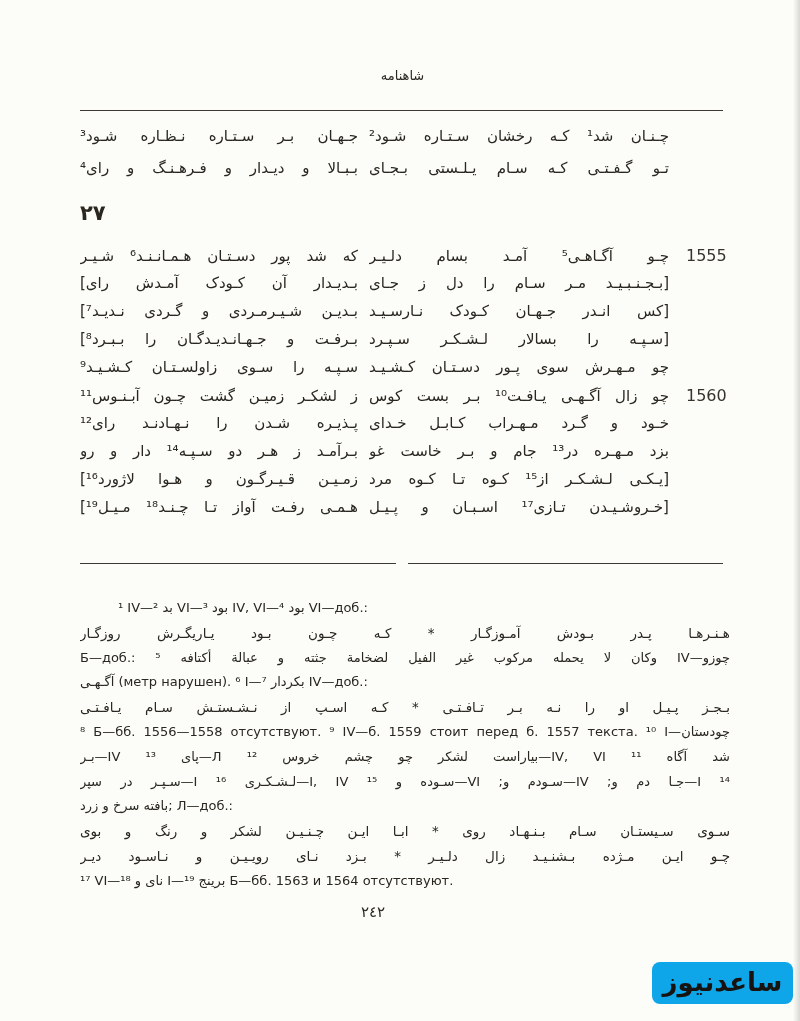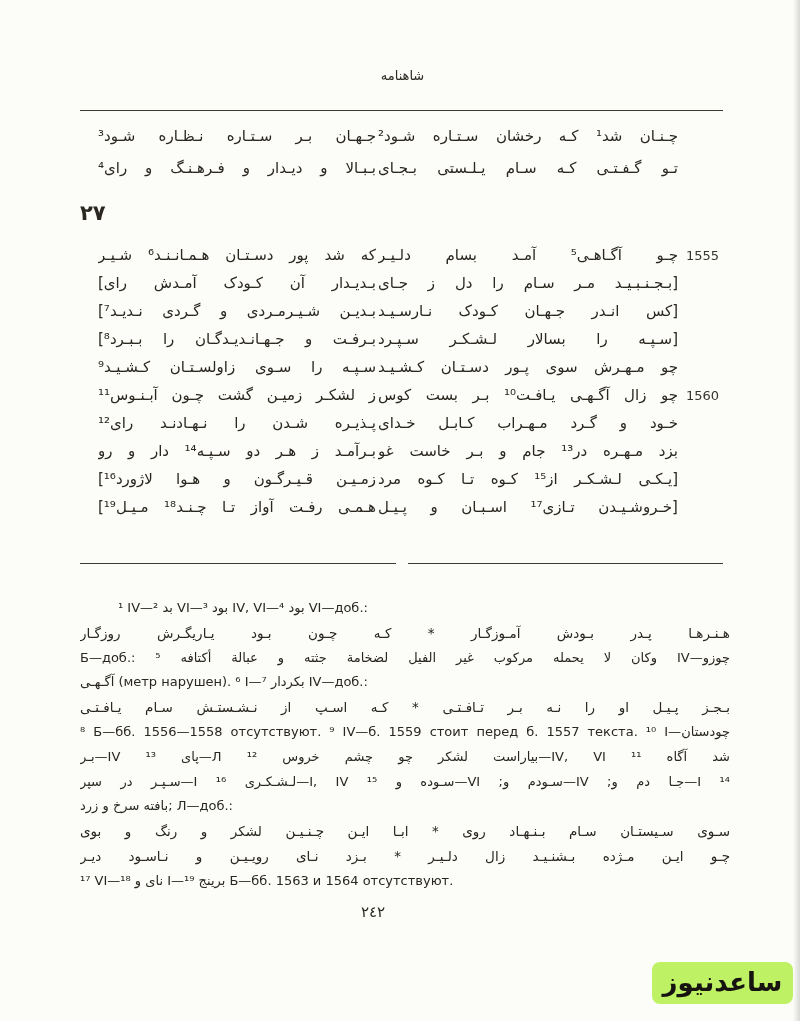--- a/index.html
+++ b/index.html
@@ -26,45 +26,45 @@
     text-align:left; font-size:21px; font-weight:bold;
   }
   .verse-block { position:absolute; top:246px; left:80px; width:650px; }
   .vrow { display:flex; justify-content:space-between; align-items:baseline; height:28px; }
   .intro-block .vrow { height:32px; }
   .hemi {
     font-size:15px; direction:rtl;
     text-align:justify; text-align-last:justify;
     overflow:hidden; white-space:nowrap;
   }
-  .hemi.l { width:278px;margin-left:18px; }
+  .hemi.l { width:278px; }
   .hemi.r { width:300px; }
   .vnum {
-    width:44px; font-size:13px; color:#36342c;
+    width:44px; font-size:16px; color:#36342c;
     text-align:left; padding-left:6px; direction:ltr;
   }
   .fsep { position:absolute; top:563px; left:80px; width:643px; display:flex; gap:12px; }
   .fsep div { flex:1; height:1px; background:#3c3a33; }
   .footnotes-block {
     position:absolute; top:596px; left:80px; width:650px;
     font-size:13px;
   }
   .fline { min-height:24.8px; line-height:24.8px; overflow:hidden; }
   .fline.ltr-indent { direction:ltr; text-align:left; padding-left:38px; }
   .fline.ltr-left   { direction:ltr; text-align:left; }
   .fline.ltr-just   { direction:ltr; text-align:justify; text-align-last:justify; }
   .fline.rtl-just   { direction:rtl; text-align:justify; text-align-last:justify; }
   .fline.rtl-verse  { direction:rtl; text-align:justify; text-align-last:justify; font-size:13.5px; }
   .pagenum {
     position:absolute; top:903px; left:48px; width:650px;
     text-align:center; font-size:15px; direction:rtl;
   }
   .watermark {
     position:absolute; left:652px; top:962px; width:141px; height:42px;
-    background:#bef264; border-radius:8px;
+    background:#0ea5e9; border-radius:8px;
     color:#161310; font-weight:bold; font-size:26px;
     text-align:center; line-height:41px; direction:rtl;
   }
 </style>
 </head>
 <body>
 
 <div class="page">
   <div class="running-head">شاهنامه</div>
   <div class="hrule"></div>

